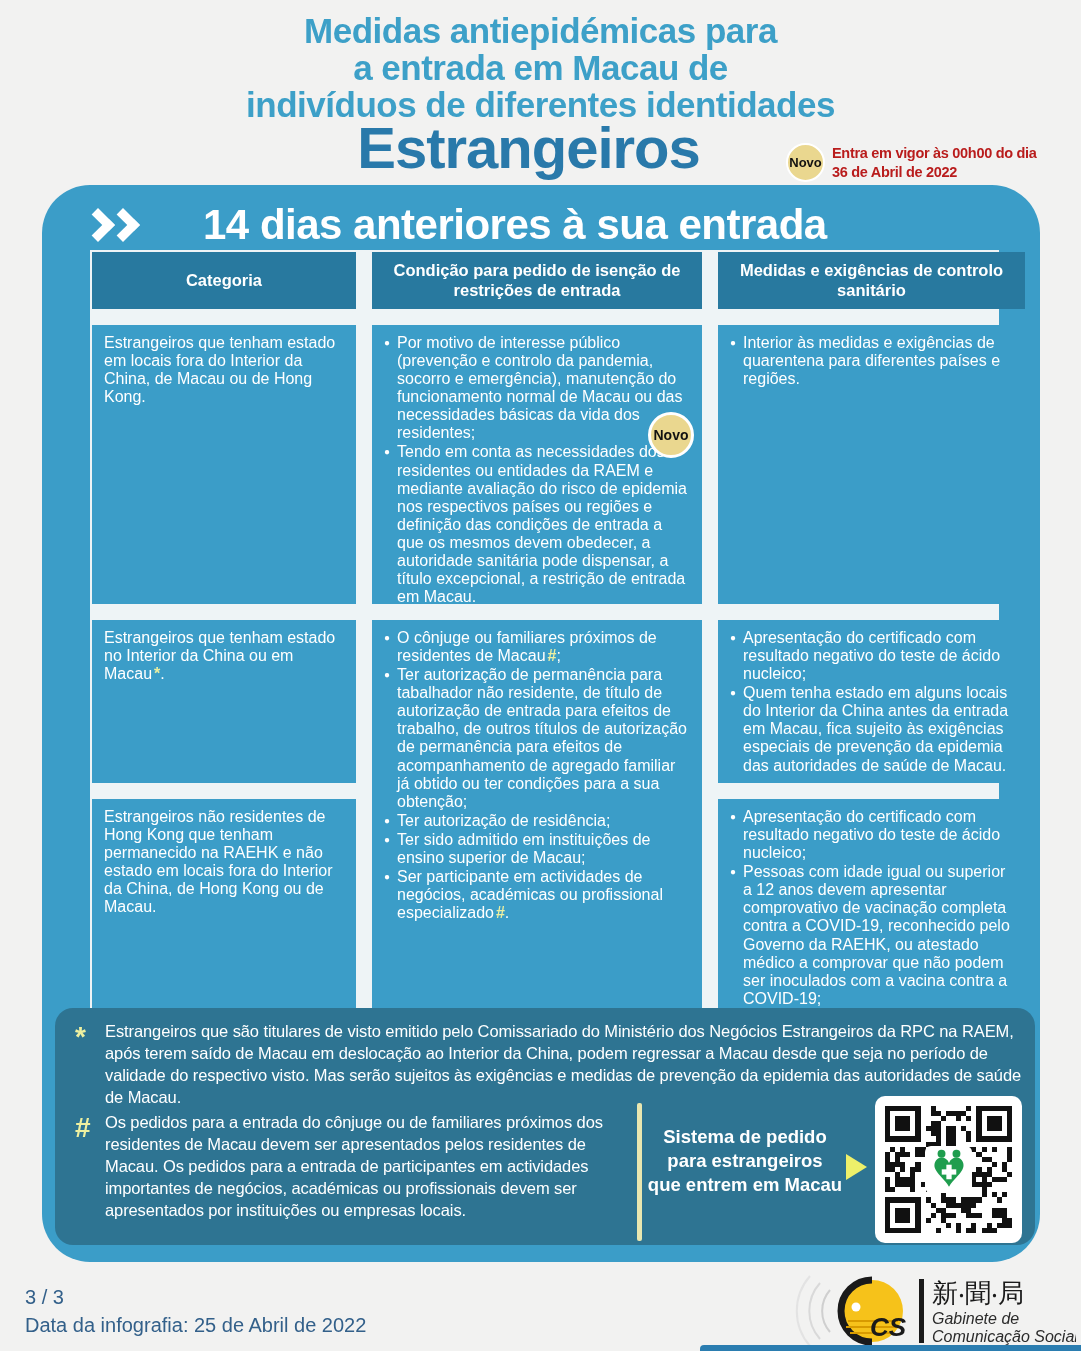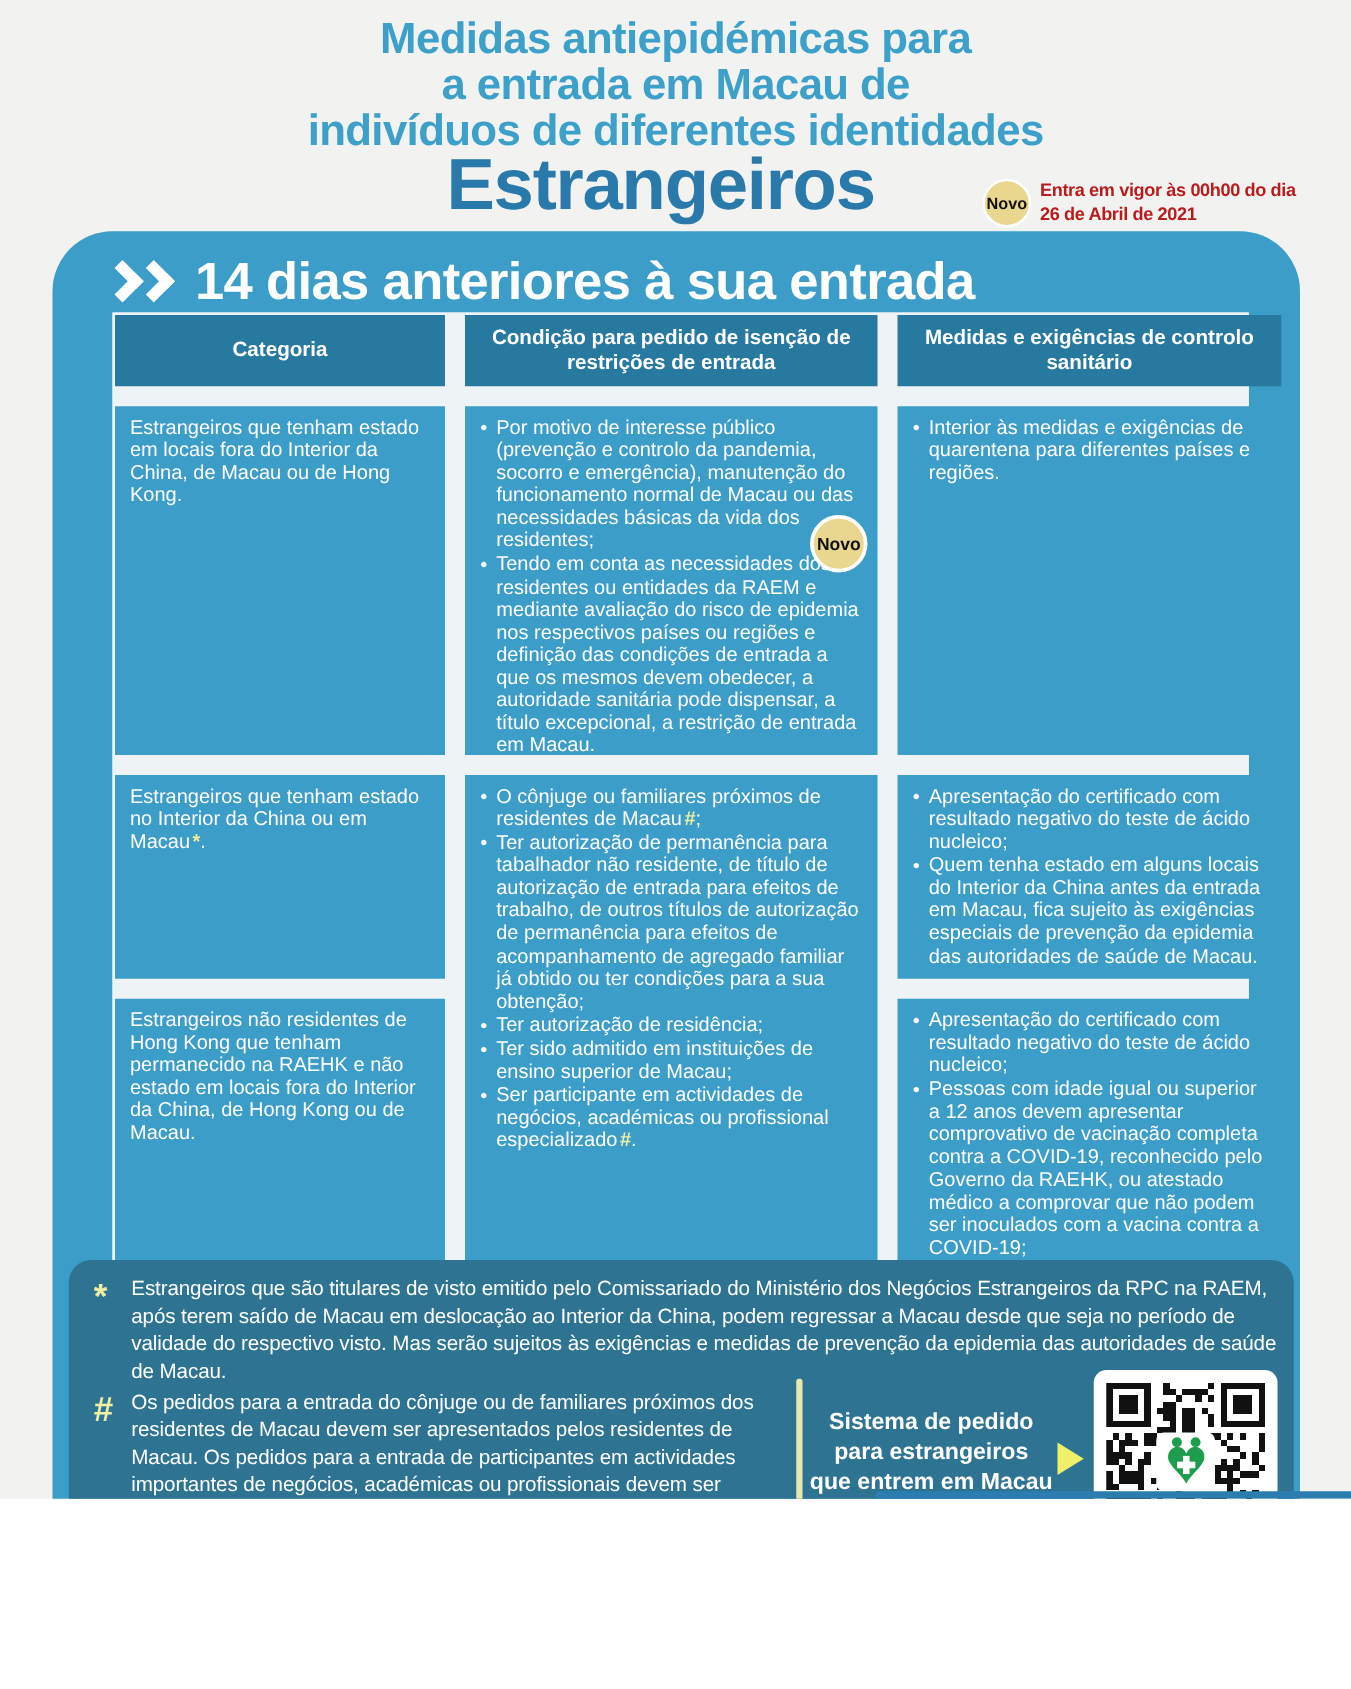--- a/index.html
+++ b/index.html
@@ -1,35 +1,35 @@
 <!DOCTYPE html>
 <html><head>
 <meta charset="utf-8">
 <style>
   html,body{margin:0;padding:0;}
   body{font-family:"Liberation Sans",sans-serif;}
-  .page{position:relative;width:1081px;height:1199px;background:#f2f2f1;overflow:hidden;}
+  .page{position:relative;width:1081px;height:1351px;background:#f2f2f1;overflow:hidden;}
 
   
   .hdr-title{position:absolute;top:12px;left:0;right:0;text-align:center;
     color:#3da0c8;font-size:35px;font-weight:bold;line-height:37px;letter-spacing:-0.5px;}
   .hdr-sub{position:absolute;top:114px;left:-24px;right:0;text-align:center;
     color:#2979aa;font-size:58px;font-weight:bold;letter-spacing:-1px;}
   .effective{position:absolute;top:143px;left:786px;display:flex;align-items:center;}
   .novo-circle{width:35px;height:35px;border-radius:50%;background:#ead78f;border:2px solid #fff;
     display:flex;align-items:center;justify-content:center;color:#111;font-size:13px;font-weight:bold;flex:none;}
   .eff-text{margin-left:7px;color:#b91c1c;font-size:14.5px;font-weight:bold;line-height:19px;letter-spacing:-0.3px;}
 
   
   .panel{position:absolute;left:42px;top:185px;width:998px;height:1077px;background:#3b9dc8;border-radius:48px;}
   .panel-title{position:absolute;top:16px;left:44px;display:flex;align-items:center;color:#fff;}
   .chevs{display:flex;margin-right:20px;}
   .chev{display:inline-block;width:15px;height:15px;border-top:9px solid #fff;border-right:9px solid #fff;
     transform:rotate(45deg);margin-right:1px;}
-  .title-text{font-size:42px;font-weight:bold;letter-spacing:-0.5px;}
+  .title-text{font-size:42px;font-weight:bold;letter-spacing:-0.5px;margin-left:47px;}
 
   
   .grid{position:absolute;left:48px;top:65px;width:905px;display:grid;
     grid-template-columns:264px 330px 307px;grid-template-rows:57px 279px 163px 240px;
     gap:16px;background:#eef4f6;border:2px solid #eef4f6;}
   .cell{background:#3b9dc8;color:#fff;padding:9px 12px;font-size:16px;line-height:1.13;}
   .cell.hd{background:#28799f;display:flex;align-items:center;justify-content:center;
     text-align:center;font-weight:bold;font-size:16.5px;line-height:1.2;padding:4px 10px;}
   .cell.merged{grid-row:3/5;grid-column:2;}
   .bullet{display:flex;margin-bottom:1px;}
@@ -74,21 +74,21 @@
     <div>Medidas antiepidémicas para</div>
     <div>a entrada em Macau de</div>
     <div>indivíduos de diferentes identidades</div>
   </div>
   <div class="hdr-sub">Estrangeiros</div>
 
   <div class="effective">
     <div class="novo-circle">Novo</div>
     <div class="eff-text">
       <div>Entra em vigor às 00h00 do dia</div>
-      <div>26 de Abril de 2021</div>
+      <div>36 de Abril de 2022</div>
     </div>
   </div>
 
   <div class="panel">
 
     <div class="panel-title">
       <span class="chevs">
           <span class="chev"></span>
           <span class="chev"></span>
         </span>

